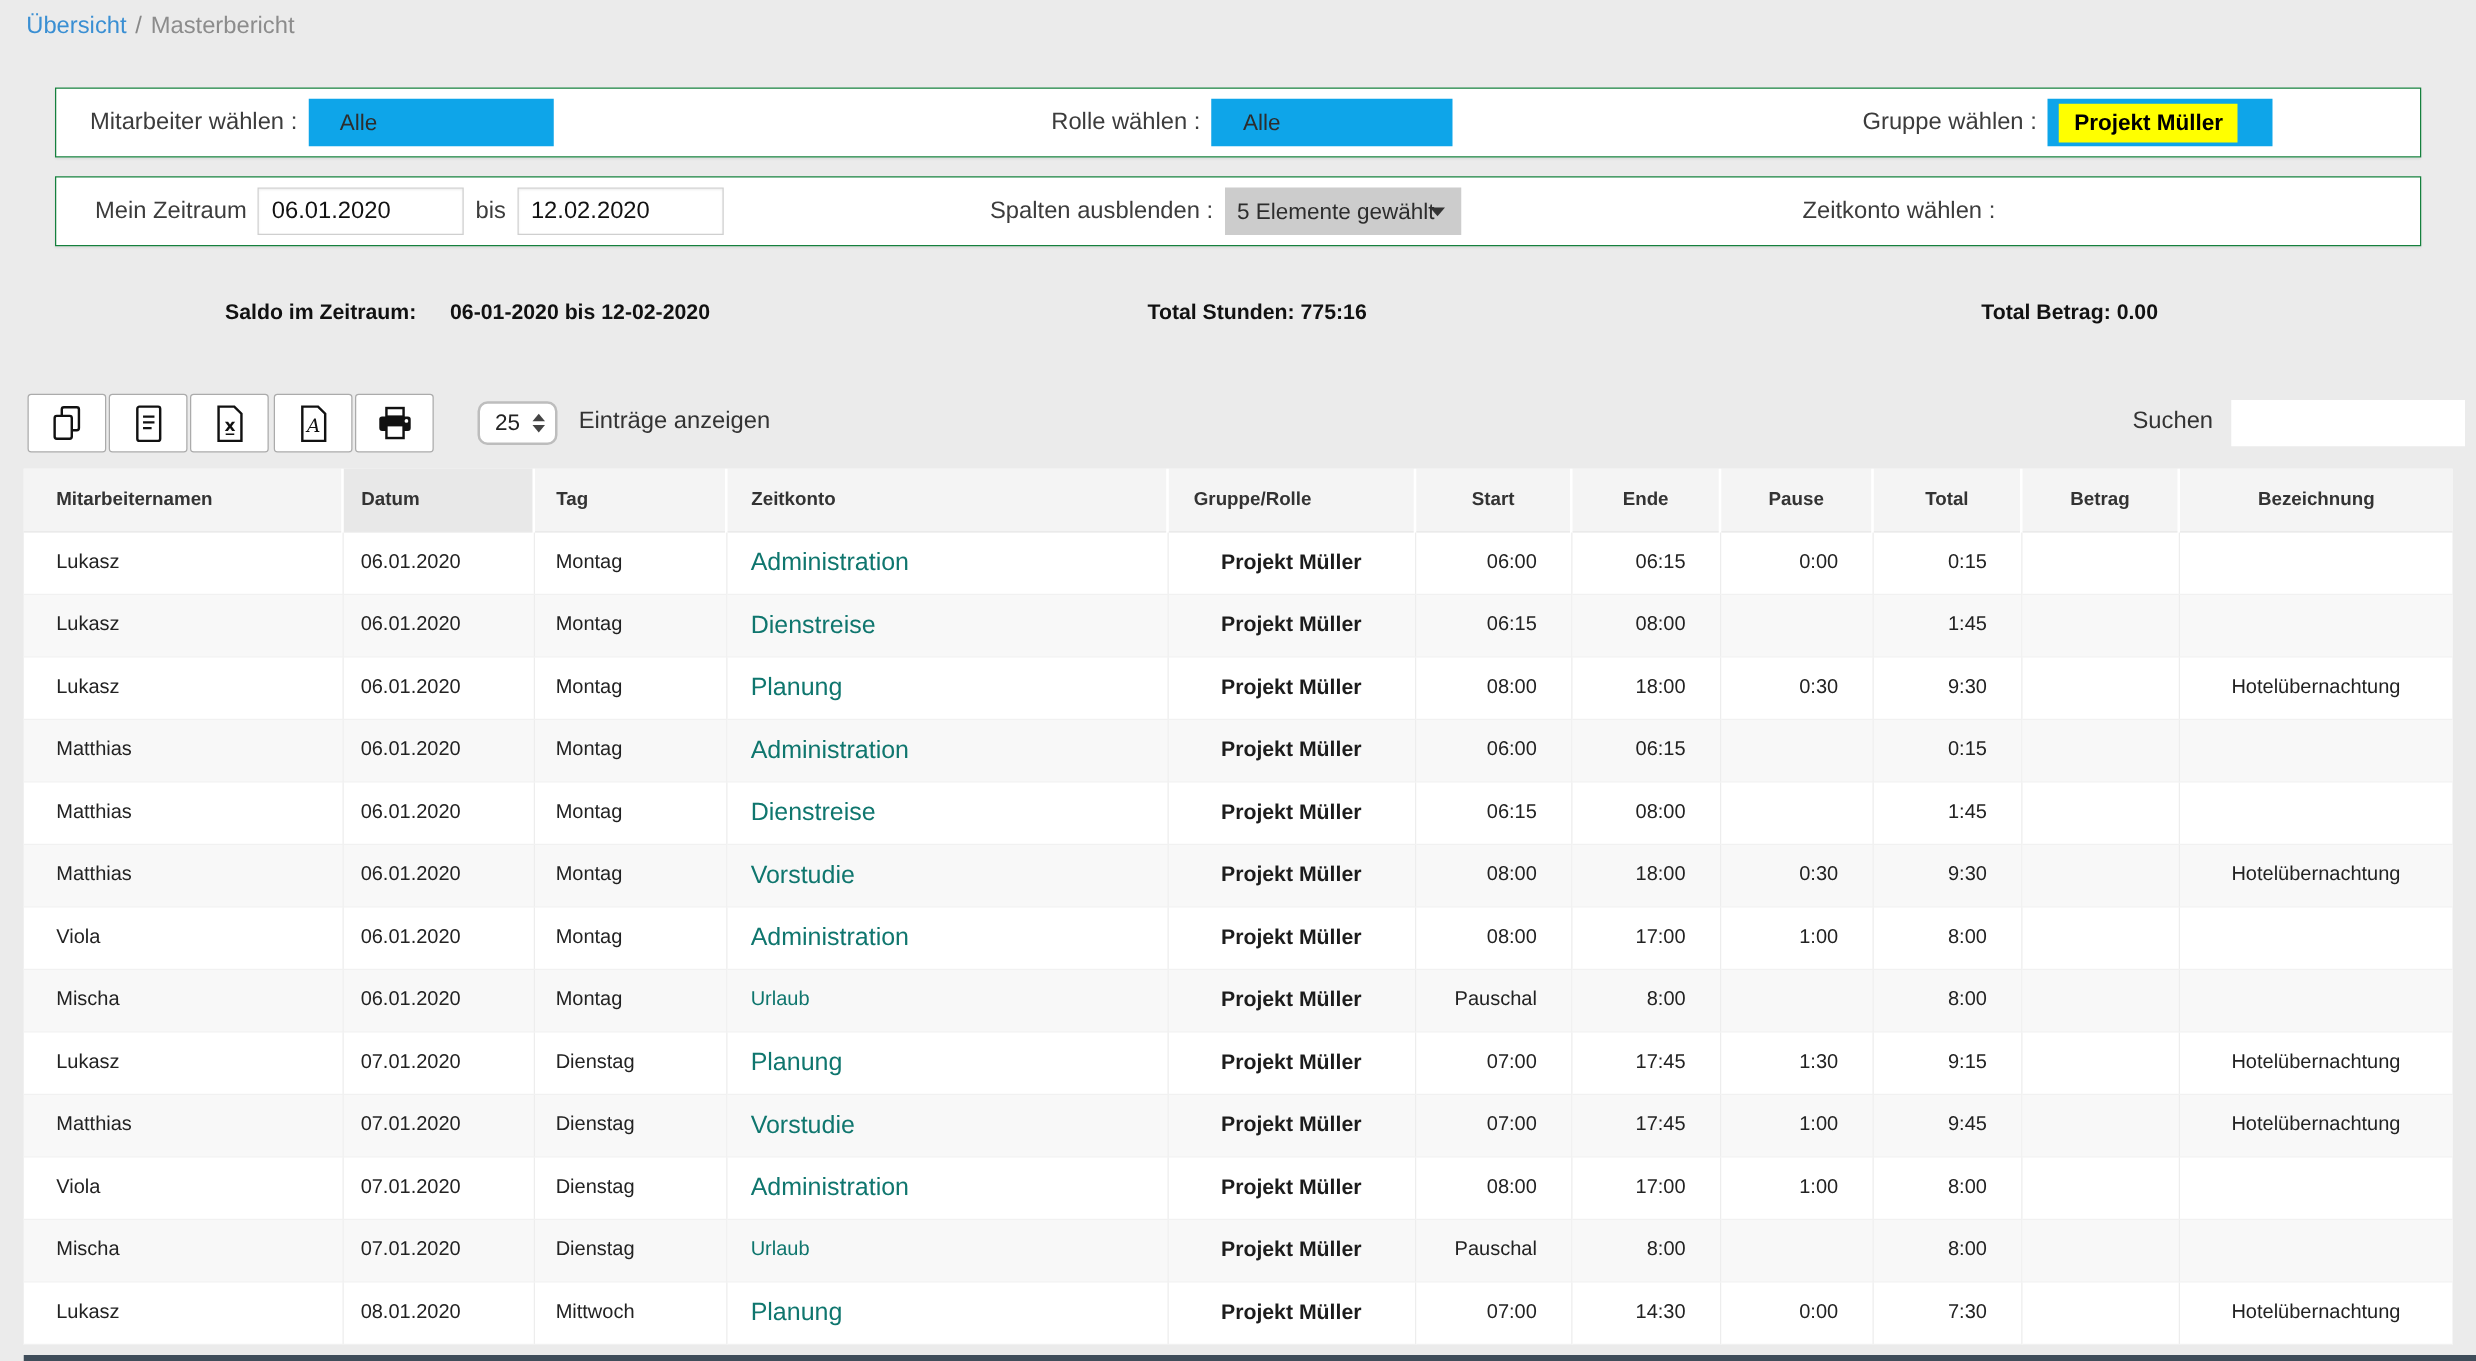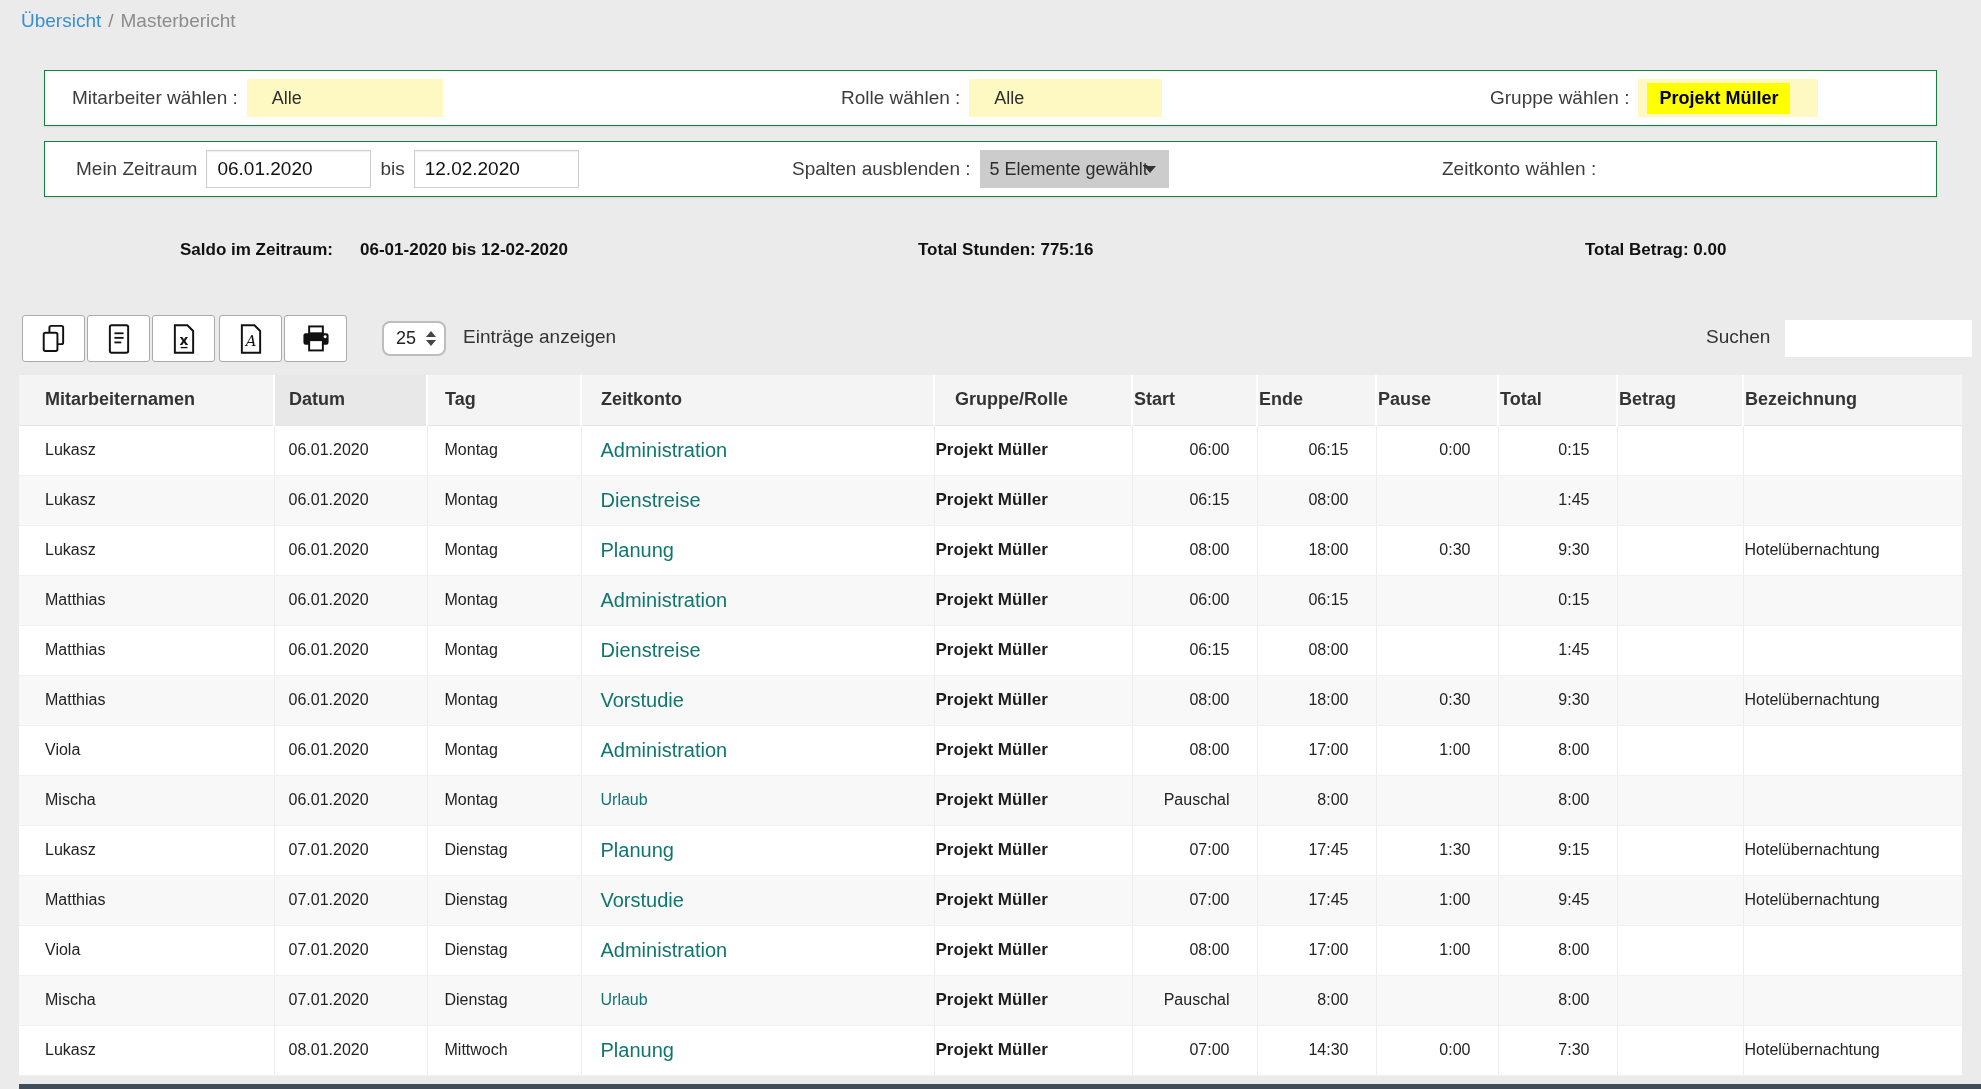--- a/index.html
+++ b/index.html
@@ -12,21 +12,21 @@
   .breadcrumb .sep{color:#888;margin:0 7px}
   .breadcrumb .current{color:#8c8c8c}
 
   
   .panel{position:absolute;left:44px;right:44px;height:56px;background:#fff;
          border:1px solid #15803d;box-shadow:0 1px 2px rgba(0,0,0,.07);box-sizing:border-box}
   .panel-1{top:70px}
   .panel-2{top:141px}
   .fgroup{position:absolute;top:0;height:100%;display:flex;align-items:center;gap:9px}
   .flabel{font-size:19px;color:#3c3c3c;white-space:nowrap}
-  .selbox{height:38px;background:#fef9c3;display:flex;align-items:center;font-size:18px;
+  .selbox{height:38px;background:#0ea5e9;display:flex;align-items:center;font-size:18px;
           color:#2d2d2d;box-sizing:border-box;cursor:pointer}
   .selbox.plain{padding-left:25px}
   .selbox.grp{padding-left:9px;width:180px}
   .hl{background:#ffff00;font-weight:bold;color:#000;padding:5px 12px;font-size:18px;white-space:nowrap}
   .dropbox{position:relative;height:38px;background:#ccc;display:flex;align-items:center;
            font-size:18px;color:#2d2d2d;box-sizing:border-box;padding-left:10px;cursor:pointer}
   .caret{position:absolute;right:13px;top:16px;width:0;height:0;
          border-left:6px solid transparent;border-right:6px solid transparent;border-top:7px solid #333}
   .dateinput{height:38px;border:1px solid #cfcfcf;box-shadow:inset 0 1px 2px rgba(0,0,0,.07);
              font-family:inherit;font-size:19px;color:#111;padding:0 0 0 10px;box-sizing:border-box;width:165px}
@@ -50,29 +50,29 @@
   .spin .up{border-bottom:6px solid #444}
   .spin .dn{border-top:6px solid #444}
   .entries-label{position:absolute;left:463px;top:11px;font-size:19px;color:#333}
   .search-label{position:absolute;left:1706px;top:11px;font-size:19px;color:#333}
   .search-input{position:absolute;left:1785px;top:5px;width:187px;height:37px;border:none;background:#fff;
                 font-family:inherit;font-size:18px;padding:0 8px;box-sizing:border-box}
 
   
   .tablewrap{position:absolute;left:19px;top:375px;width:1943px}
   table{border-collapse:collapse;table-layout:fixed;width:1943px;background:#fff}
-  th{height:50px;background:#f4f4f4;font-size:18px;font-weight:bold;color:#333;
+  th{height:50px;background:#f4f4f4;font-size:15px;font-weight:bold;color:#333;
      border-right:2px solid #fff;border-bottom:1px solid #e4e4e4;box-sizing:border-box;cursor:pointer}
   th.sorted{background:#e8e8e8}
   th:last-child{border-right:none}
   td{height:50px;font-size:16px;color:#222;border-right:1px solid #ededed;border-bottom:1px solid #f1f1f1;
      box-sizing:border-box;white-space:nowrap;overflow:hidden}
   td:last-child{border-right:none}
   tbody tr:nth-child(even){background:#f8f8f8}
-  .a-l{text-align:left}.a-c{text-align:left}.a-r{text-align:right;padding-right:27px}
+  .a-l{text-align:left}.a-c{text-align:center}.a-r{text-align:right;padding-right:27px}
   .p0{padding-left:26px}.p1{padding-left:14px}.p2{padding-left:17px}.p3{padding-left:19px}.p4{padding-left:20px}
   td.zk{font-size:20px;color:#0f766e}
   td.zk.zk-small{font-size:16px}
   td.grpcell{font-size:17px;font-weight:600;color:#1c1c1c}
   .bottombar{position:absolute;left:19px;right:0;bottom:0;height:5px;background:#3f4d5a;z-index:5}
 </style>
 </head>
 <body>
 
 <div class="page">

